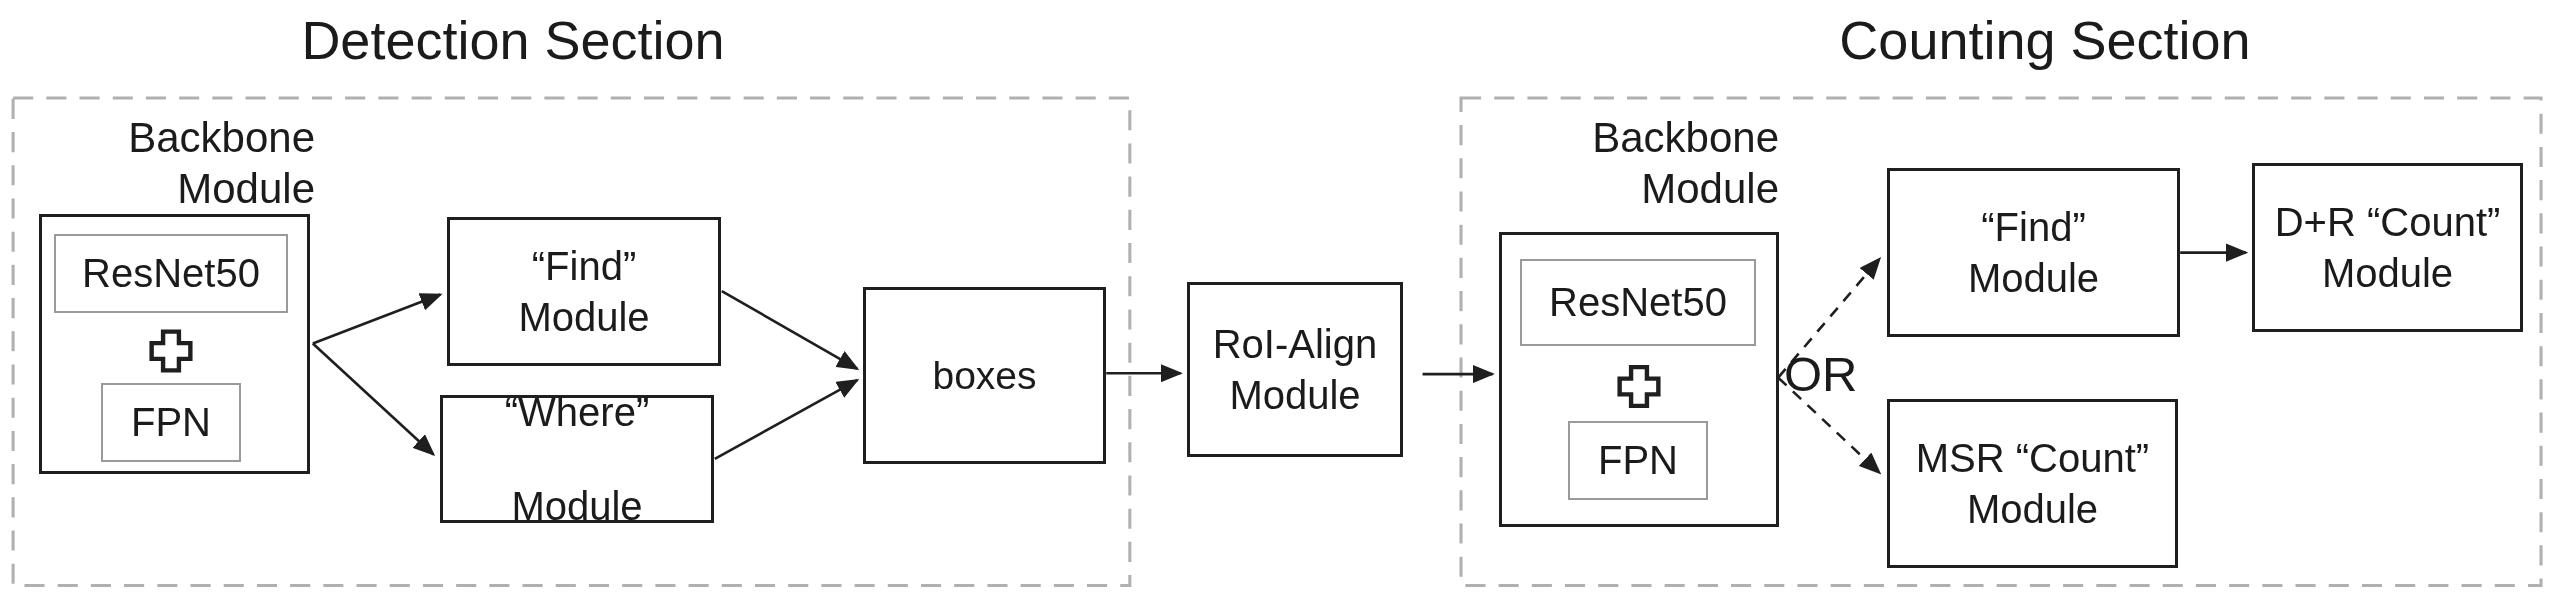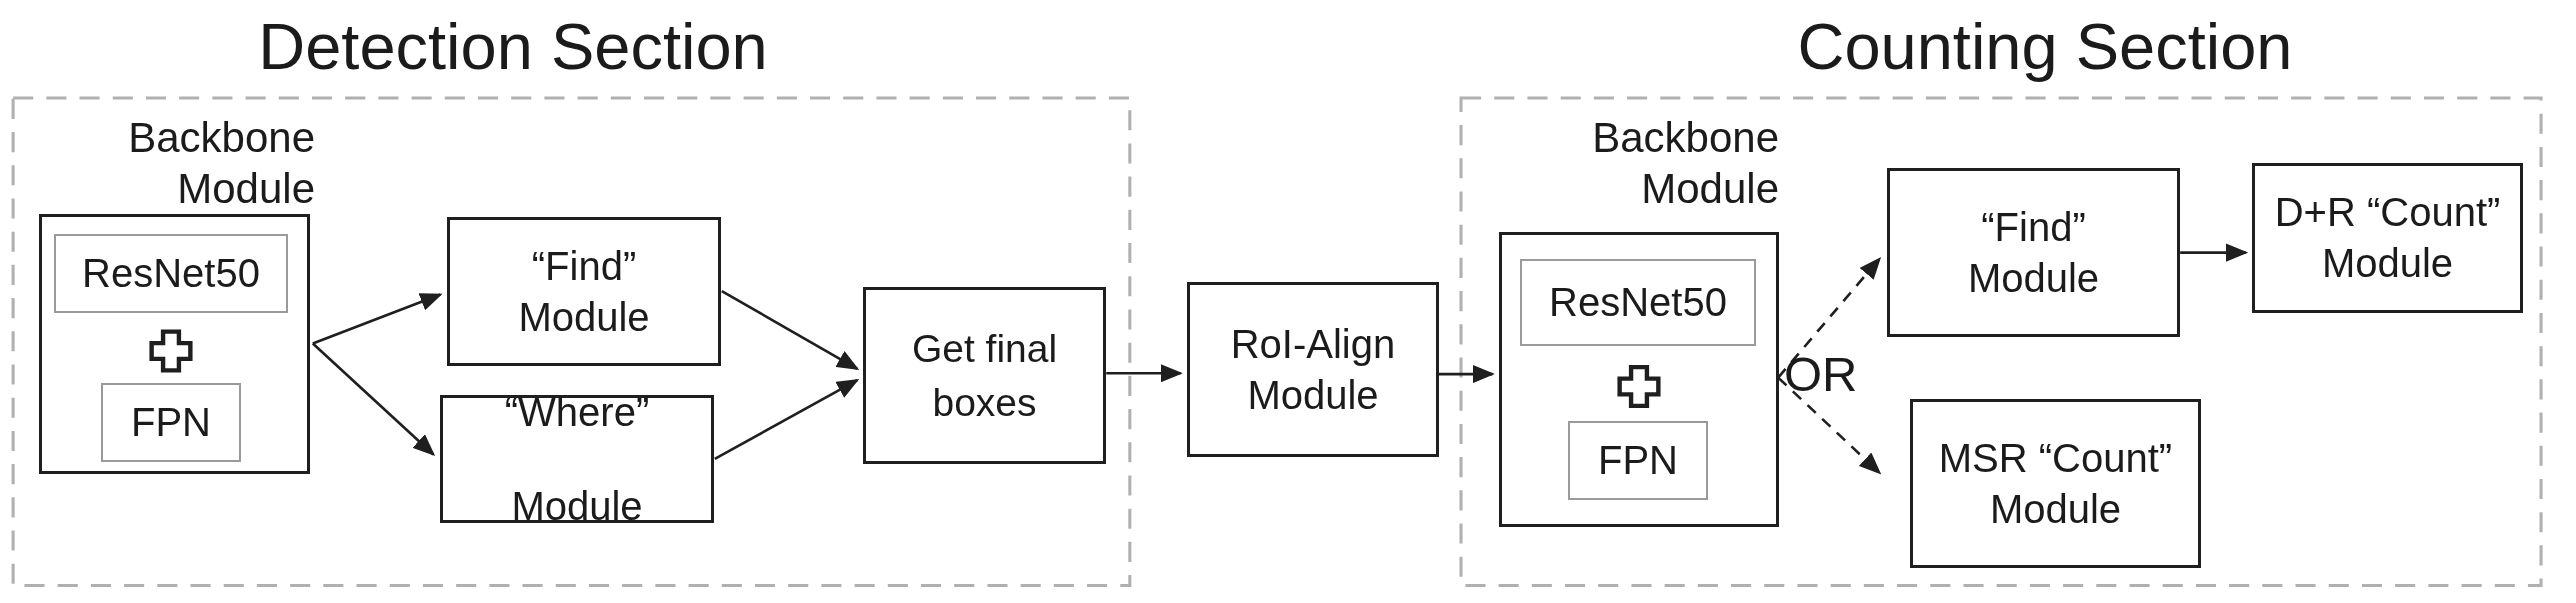--- a/index.html
+++ b/index.html
@@ -2,21 +2,21 @@
 <html style="font-size:14px"><head>
 <meta charset="utf-8">
 <style>
   html,body{margin:0;padding:0;background:#ffffff;}
   .canvas{
     position:relative;width:2576px;height:604px;background:#ffffff;
     font-family:"Liberation Sans",sans-serif;color:#1b1b1b;overflow:hidden;
   }
   .overlay{position:absolute;left:0;top:0;width:2576px;height:604px;pointer-events:none;}
   .section-title{
-    position:absolute;font-size:65px;line-height:1.1;text-align:center;
+    position:absolute;font-size:54px;line-height:1.1;text-align:center;
     color:#1b1b1b;letter-spacing:0;white-space:nowrap;transform:translateX(-50%);
   }
   .bb-label{
     position:absolute;text-align:right;font-size:42px;line-height:51px;color:#1b1b1b;
   }
   .box{
     position:absolute;box-sizing:border-box;background:#ffffff;border:3.5px solid #1f1f1f;
     display:flex;flex-direction:column;align-items:center;justify-content:center;
     text-align:center;font-size:40px;line-height:51px;color:#1b1b1b;
   }
@@ -83,25 +83,24 @@
     <span class="ln">“Find”</span>
     <span class="ln">Module</span>
   </div>
 
   <div class="box" style="left:440px;top:395px;width:274px;height:128px;gap:43px;">
     <span class="ln">“Where”</span>
     <span class="ln">Module</span>
   </div>
 
   <div class="box getfinal" style="left:863px;top:287px;width:243px;height:177px;">
-    <span class="ln">Get final</span>
     <span class="ln">boxes</span>
   </div>
 
-  <div class="box" style="left:1187px;top:282px;width:252px;height:175px;">
+  <div class="box" style="left:1187px;top:282px;width:216px;height:175px;">
     <span class="ln">RoI-Align</span>
     <span class="ln">Module</span>
   </div>
 
   <div class="bb-label" style="left:1499px;top:112px;width:280px;">
     <span class="ln">Backbone</span>
     <span class="ln">Module</span>
   </div>
 
   <div class="box" style="left:1499px;top:232px;width:280px;height:295px;"></div>
@@ -118,24 +117,24 @@
     <span class="ln">FPN</span>
   </div>
 
   <div class="or-label" style="left:1784px;top:350px;width:105px;">OR</div>
 
   <div class="box" style="left:1887px;top:168px;width:293px;height:169px;">
     <span class="ln">“Find”</span>
     <span class="ln">Module</span>
   </div>
 
-  <div class="box" style="left:1887px;top:399px;width:291px;height:169px;margin-left:23px;">
+  <div class="box" style="left:1887px;top:399px;width:291px;height:169px;">
     <span class="ln">MSR “Count”</span>
     <span class="ln">Module</span>
   </div>
 
-  <div class="box" style="left:2252px;top:163px;width:271px;height:150px;">
+  <div class="box" style="left:2252px;top:163px;width:271px;height:169px;">
     <span class="ln">D+R “Count”</span>
     <span class="ln">Module</span>
   </div>
 
 </div>
 
 
 </body></html>

